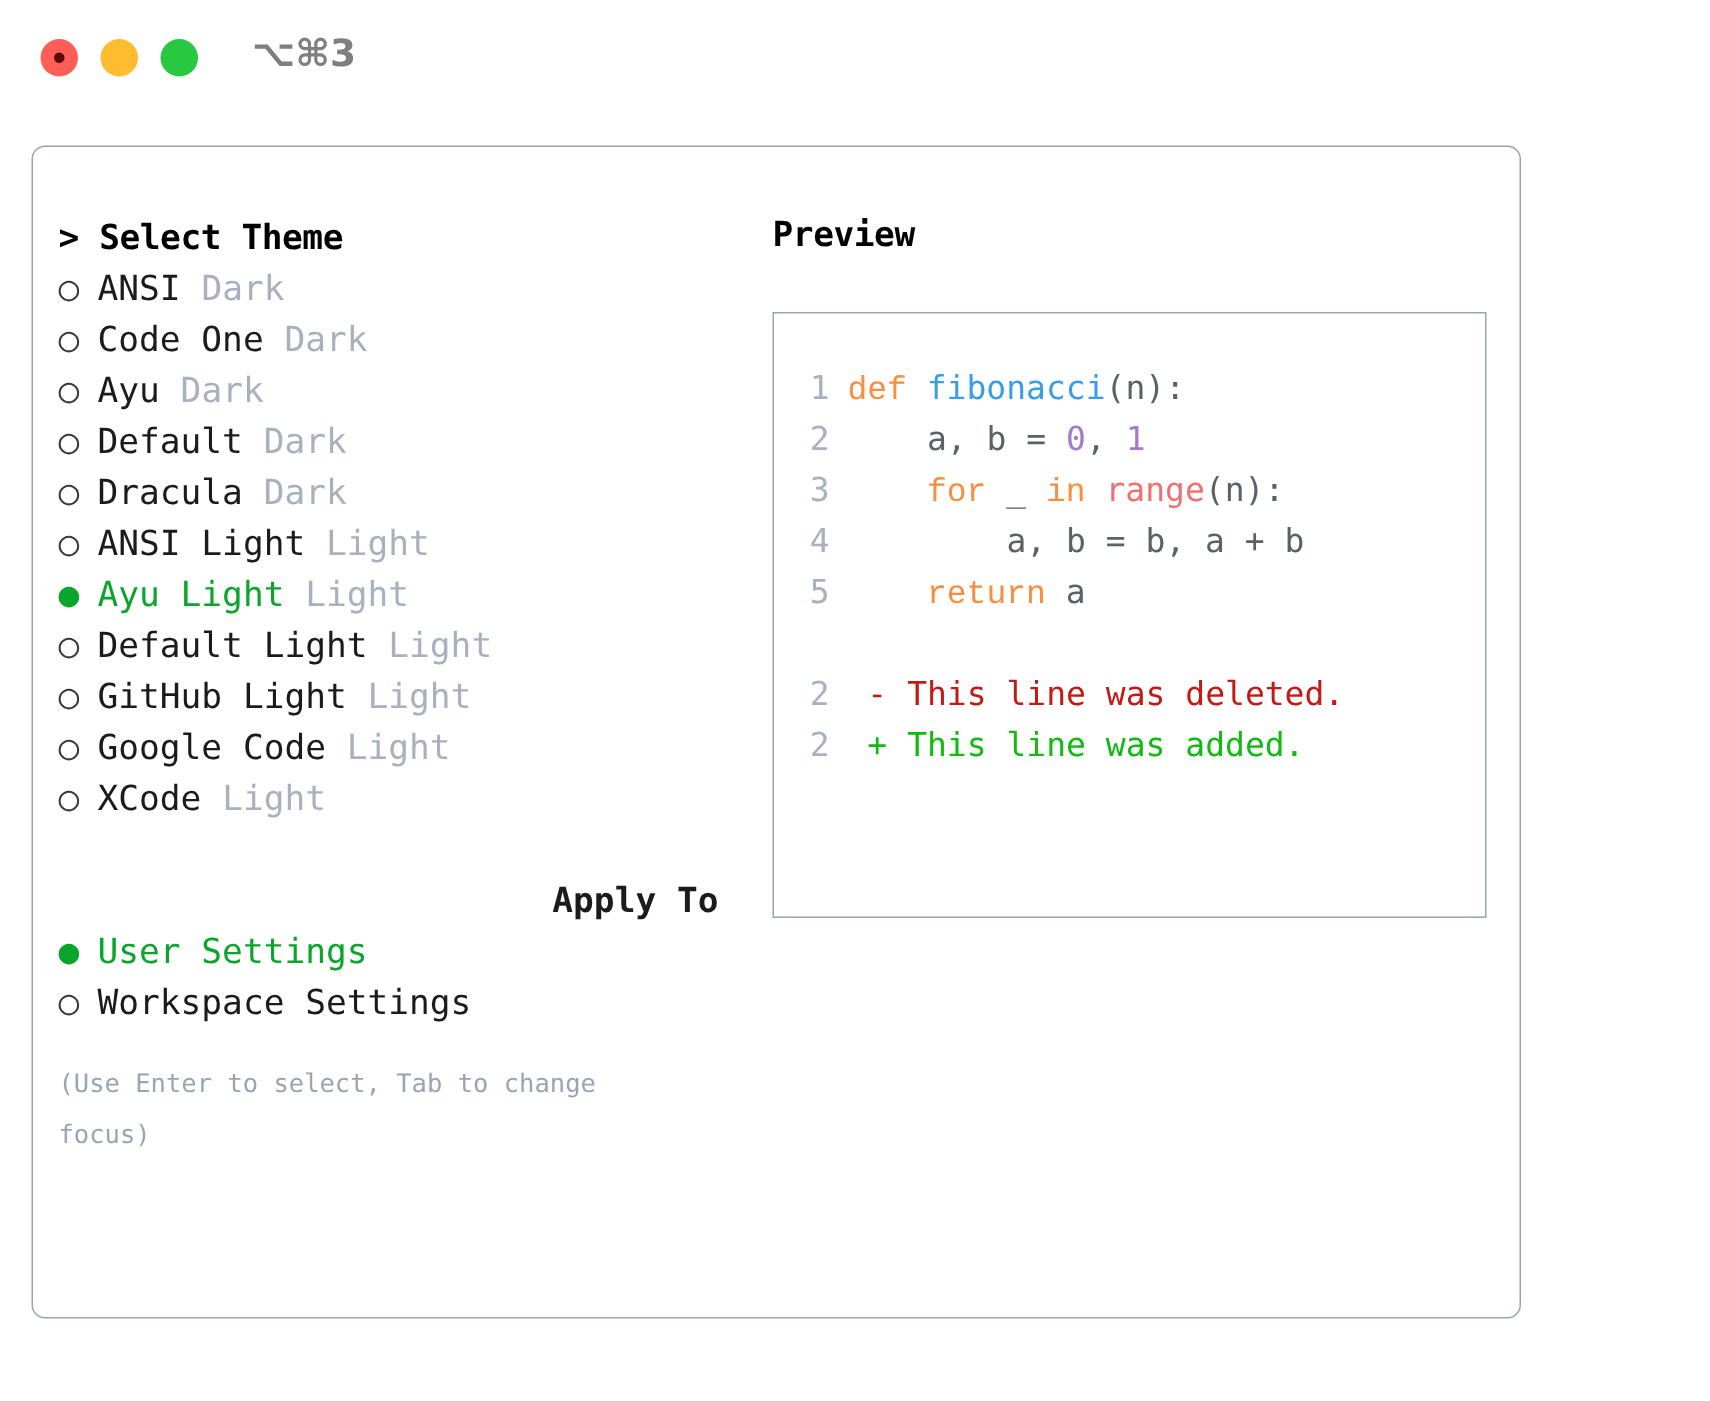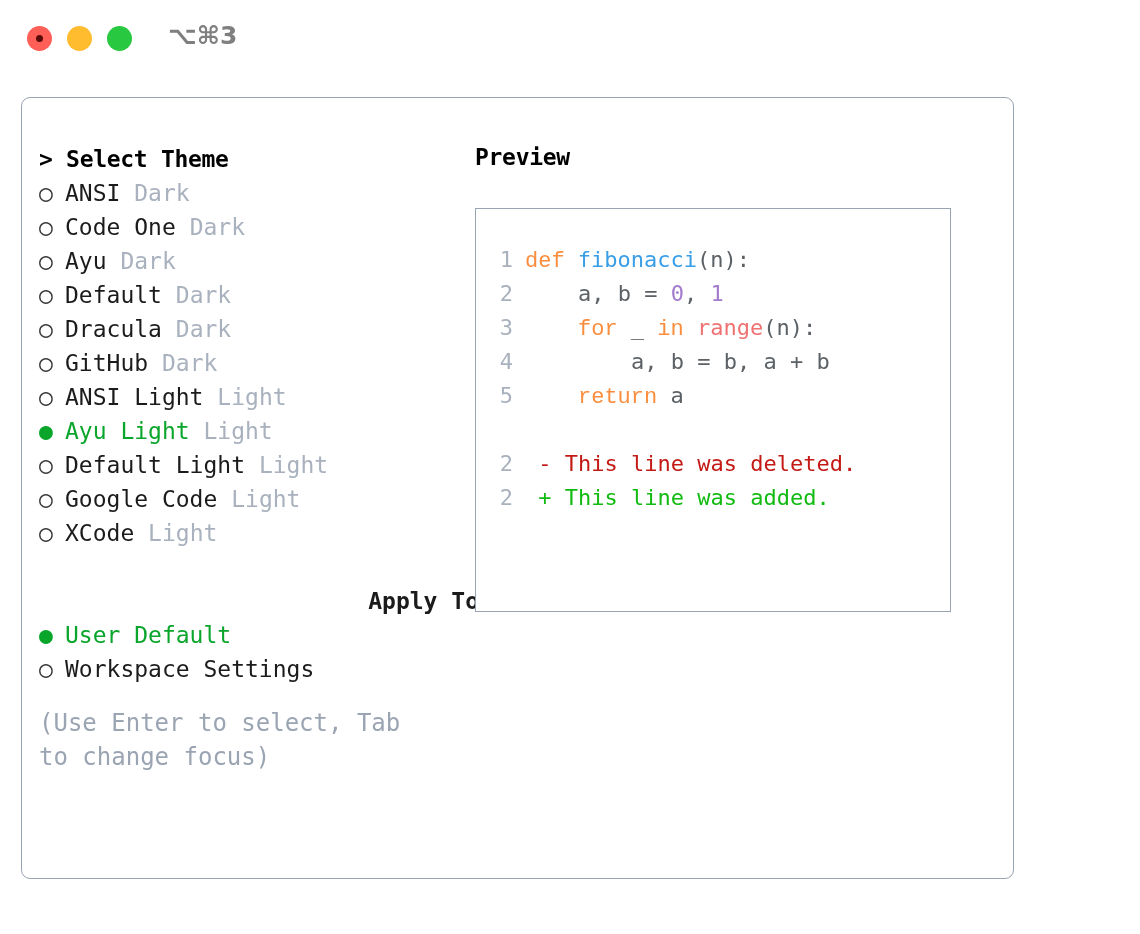--- a/index.html
+++ b/index.html
@@ -106,31 +106,31 @@
   .item-cat  { color: #a8b1bd; }
 
   .apply-head {
     color: #1b1b1b;
     font-weight: bold;
     text-align: right;
   }
 
   .hint {
     margin-top: 20px;
-    font-size: 24px;
+    font-size: 17px;
     line-height: 34px;
     color: #9aa4b2;
     width: 400px;
     white-space: pre-wrap;
   }
 
   
   .right-col {
     position: absolute;
-    left: 453px;
+    left: 493px;
     top: 44px;
     width: 490px;
   }
   .preview-head {
     font-size: 23px;
     line-height: 30px;
     color: #000000;
     font-weight: bold;
     letter-spacing: -0.3px;
   }
@@ -184,31 +184,31 @@
   <div class="panel">
 
     <div class="left-col">
       <div class="line section-head">&gt; Select Theme</div>
       <div id="theme-list">
           <div class="line"><span class="marker">○</span><span class="item-name">ANSI</span><span> </span><span class="item-cat">Dark</span></div>
           <div class="line"><span class="marker">○</span><span class="item-name">Code One</span><span> </span><span class="item-cat">Dark</span></div>
           <div class="line"><span class="marker">○</span><span class="item-name">Ayu</span><span> </span><span class="item-cat">Dark</span></div>
           <div class="line"><span class="marker">○</span><span class="item-name">Default</span><span> </span><span class="item-cat">Dark</span></div>
           <div class="line"><span class="marker">○</span><span class="item-name">Dracula</span><span> </span><span class="item-cat">Dark</span></div>
-          <div class="line"><span class="marker">○</span><span class="item-name">GitHub</span><span> </span><span class="item-cat">Dark</span></div>
           <div class="line"><span class="marker">○</span><span class="item-name">ANSI Light</span><span> </span><span class="item-cat">Light</span></div>
           <div class="line"><span class="marker dot-filled">●</span><span class="item-name selected">Ayu Light</span><span> </span><span class="item-cat">Light</span></div>
           <div class="line"><span class="marker">○</span><span class="item-name">Default Light</span><span> </span><span class="item-cat">Light</span></div>
+          <div class="line"><span class="marker">○</span><span class="item-name">GitHub Light</span><span> </span><span class="item-cat">Light</span></div>
           <div class="line"><span class="marker">○</span><span class="item-name">Google Code</span><span> </span><span class="item-cat">Light</span></div>
           <div class="line"><span class="marker">○</span><span class="item-name">XCode</span><span> </span><span class="item-cat">Light</span></div>
         </div>
 
       <div class="line apply-head" id="apply-head" style="padding-left: 26px; margin-top: 34px;">Apply To</div>
       <div id="apply-list">
-          <div class="line"><span class="marker dot-filled">●</span><span class="item-name selected">User Default</span></div>
+          <div class="line"><span class="marker dot-filled">●</span><span class="item-name selected">User Settings</span></div>
           <div class="line"><span class="marker">○</span><span class="item-name">Workspace Settings</span></div>
         </div>
 
       <div class="hint">(Use Enter to select, Tab to change focus)</div>
     </div>
 
     <div class="right-col">
       <div class="preview-head">Preview</div>
       <div class="preview-box">
         <div id="code-block">

